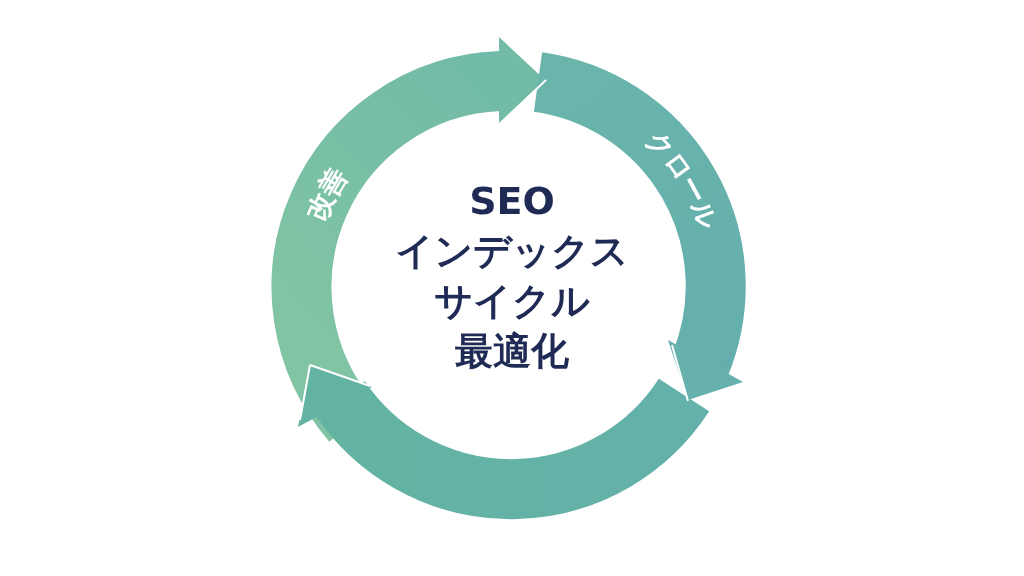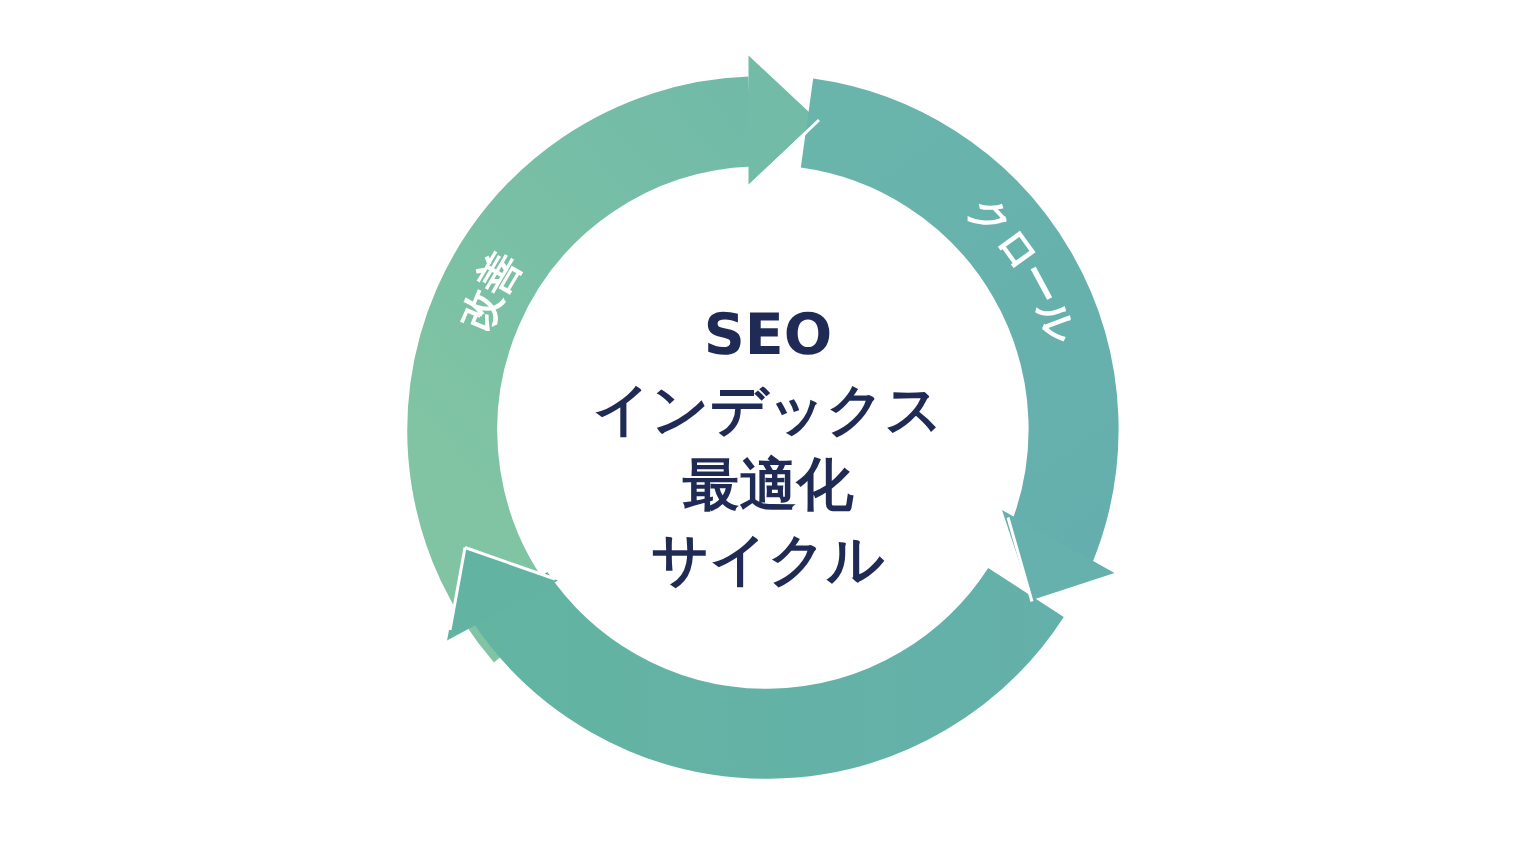--- a/index.html
+++ b/index.html
@@ -1,18 +1,18 @@
 <!DOCTYPE html>
 <html><head>
 <meta charset="utf-8">
 <style>
   html, body { margin: 0; padding: 0; background: #ffffff; }
   body { width: 1024px; height: 576px; position: relative; overflow: hidden; font-family: "DejaVu Sans", "Liberation Sans", sans-serif; }
   #stage { position: absolute; left: 0; top: 0; width: 1024px; height: 576px; }
-  .center-title { position: absolute; left: 362px; top: 198px; width: 300px; text-align: center; color: #1f2a55; font-weight: bold; font-family: "DejaVu Sans", "Liberation Sans", sans-serif; }
+  .center-title { position: absolute; left: 362px; top: 176px; width: 300px; text-align: center; color: #1f2a55; font-weight: bold; font-family: "DejaVu Sans", "Liberation Sans", sans-serif; }
   .center-title div { font-size: 38px; line-height: 50px; letter-spacing: 0px; }
   .seg-label { fill: #ffffff; font-family: "DejaVu Sans", "Liberation Sans", sans-serif; font-weight: bold; font-size: 27px; }
 </style>
 </head>
 <body>
 
 <div id="stage">
   <svg width="1024" height="576" viewBox="0 0 1024 576" xmlns="http://www.w3.org/2000/svg">
     <defs>
       <linearGradient id="gradA" x1="280" y1="300" x2="540" y2="60" gradientUnits="userSpaceOnUse">
@@ -58,16 +58,16 @@
       <textPath href="#arcCrawl" startOffset="50%" text-anchor="middle" dominant-baseline="middle"><tspan>クロール</tspan></textPath>
     </text>
     <text class="seg-label">
       <textPath href="#arcIndex" startOffset="55%" text-anchor="middle" dominant-baseline="middle"><tspan>インデックス</tspan></textPath>
     </text>
   </svg>
 
   <div class="center-title">
     <div>SEO</div>
     <div>インデックス</div>
+    <div>サイクル</div>
     <div>最適化</div>
-    <div>サイクル</div>
   </div>
 </div>
 
 </body></html>

